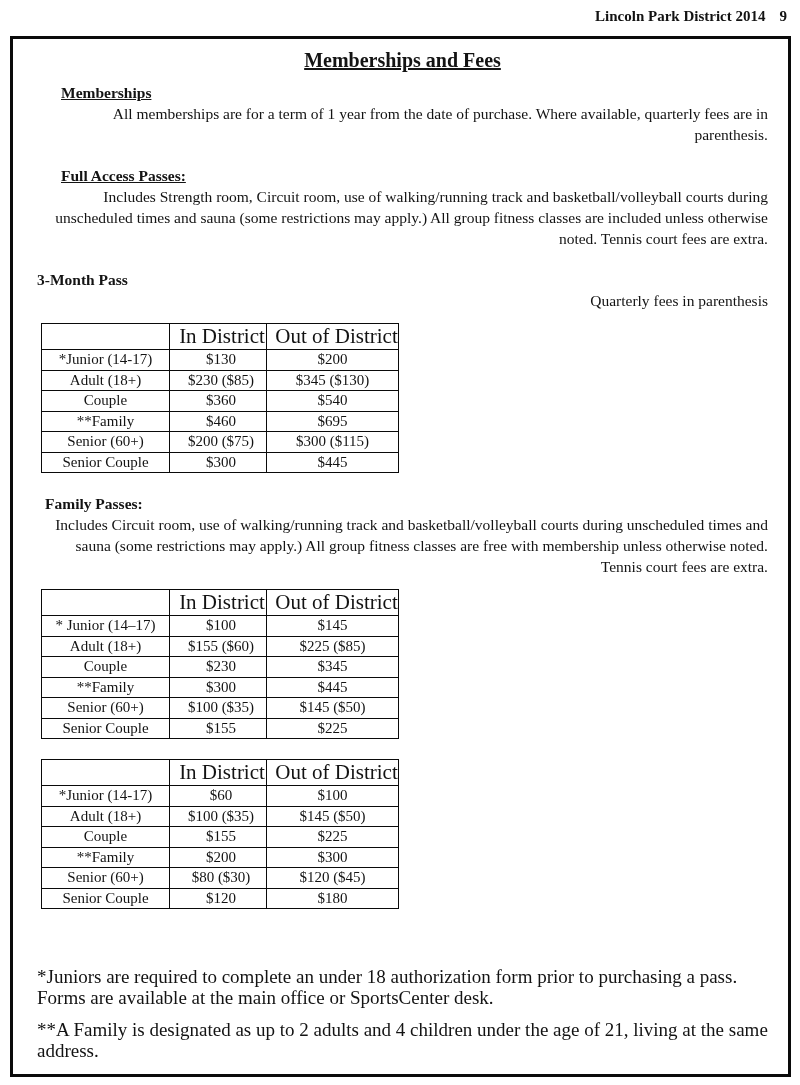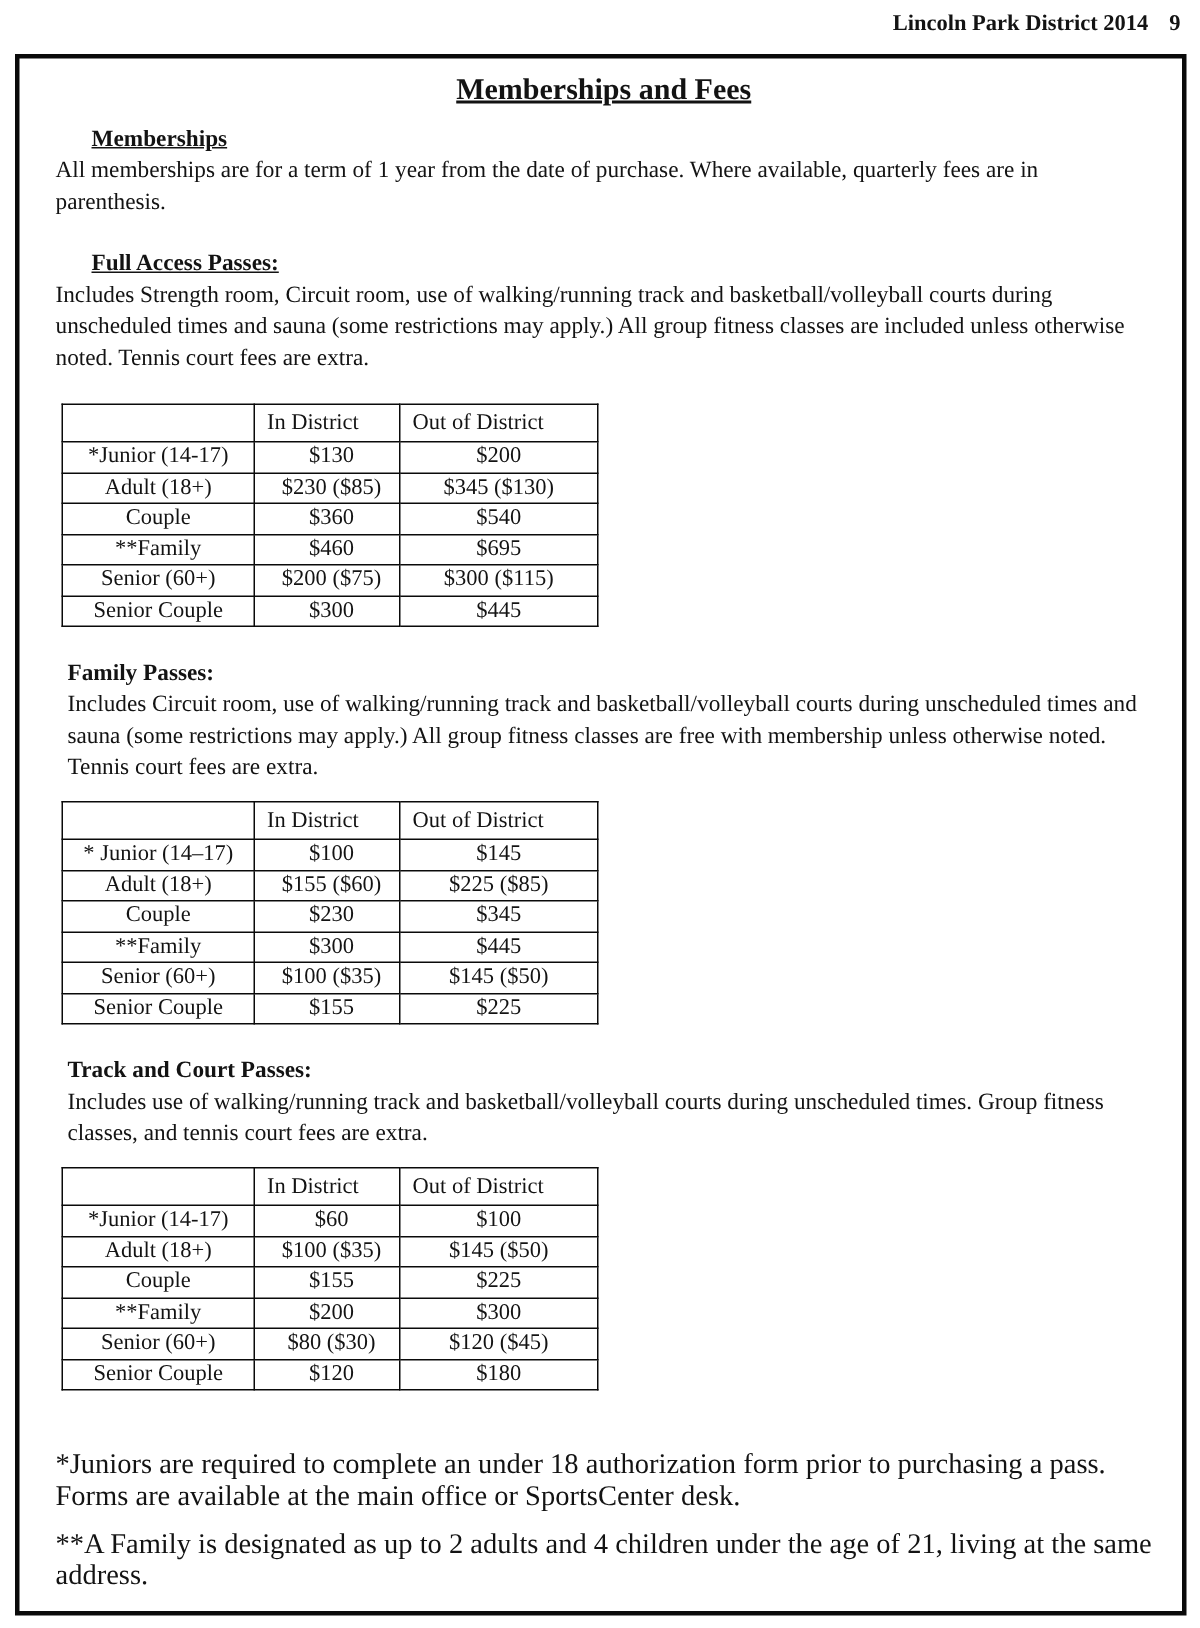--- a/index.html
+++ b/index.html
@@ -20,34 +20,34 @@
     position: absolute; top: 36px; left: 10px; right: 9px; bottom: 8px;
     border: 3px solid #0a0a0a;
     padding: 8px 20px 10px 24px;
   }
   .title {
     text-align: center; font-size: 20px; font-weight: bold;
     text-decoration: underline; margin: 2px 0 10px 0;
   }
   .heading { font-weight: bold; font-size: 15.5px; line-height: 21px; }
   .underlined { text-decoration: underline; margin-left: 24px; }
-  p.body { font-size: 15.5px; line-height: 21px; }
+  p.body { font-size: 15.5px; line-height: 21px; text-align: right; }
   .section { margin-bottom: 20px; }
   .section.tight { margin-bottom: 12px; }
   .indented { margin-left: 8px; }
 
   table.fee-table {
     border-collapse: collapse; margin: 12px 0 20px 4px;
     table-layout: fixed;
   }
   .fee-table th, .fee-table td {
     border: 1px solid #0a0a0a; font-weight: normal;
     overflow: hidden; white-space: nowrap;
   }
-  .fee-table thead th { font-size: 15px; height: 25px; text-align: left; padding-left: 8px; }
+  .fee-table thead th { font-size: 21px; height: 25px; text-align: center; padding-left: 8px; }
   .fee-table td { font-size: 15px; height: 20.5px; }
   .col0 { width: 128px; }
   .col1 { width: 97px; }
   .col2 { width: 132px; }
   td.col0 { text-align: center; }
   td.col1 { text-align: center; padding-left: 6px; }
   td.col2 { text-align: center; }
 
   .footnotes {
     position: absolute; left: 24px; right: 20px; bottom: 13px;
@@ -69,20 +69,24 @@
   <div class="section">
     <div class="heading underlined">Memberships</div>
     <p class="body">All memberships are for a term of 1 year from the date of purchase.  Where available, quarterly fees are in parenthesis.</p>
   </div>
 
   <div class="section">
     <div class="heading underlined">Full Access Passes:</div>
     <p class="body">Includes Strength room, Circuit room, use of walking/running track and basketball/volleyball courts during unscheduled times and sauna (some restrictions may apply.)  All group fitness classes are included unless otherwise noted.  Tennis court fees are extra.</p>
   </div>
 
+  <div class="section tight">
+    <div class="heading">3-Month Pass</div>
+    <p class="body">Quarterly fees in parenthesis</p>
+  </div>
 
   <table class="fee-table">
     <thead>
       <tr>
         <th class="col0"></th>
         <th class="col1">In District</th>
         <th class="col2">Out of District</th>
       </tr>
     </thead>
     <tbody>
@@ -159,24 +163,20 @@
           <td class="col2">$145 ($50)</td>
         </tr>
         <tr>
           <td class="col0">Senior Couple</td>
           <td class="col1">$155</td>
           <td class="col2">$225</td>
         </tr>
       </tbody>
   </table>
 
-  <div class="section tight indented">
-    <div class="heading">Track and Court Passes:</div>
-    <p class="body">Includes use of walking/running track and basketball/volleyball courts during unscheduled times.  Group fitness classes, and tennis court fees are extra.</p>
-  </div>
 
   <table class="fee-table">
     <thead>
       <tr>
         <th class="col0"></th>
         <th class="col1">In District</th>
         <th class="col2">Out of District</th>
       </tr>
     </thead>
     <tbody>

